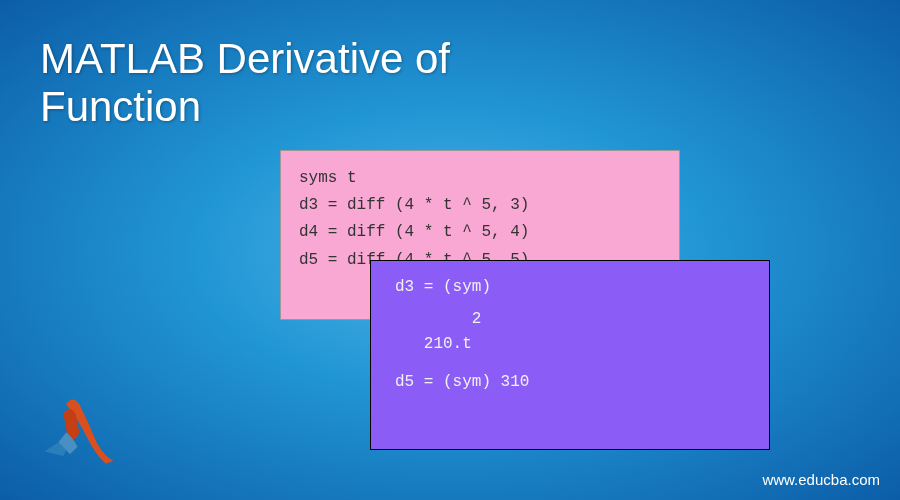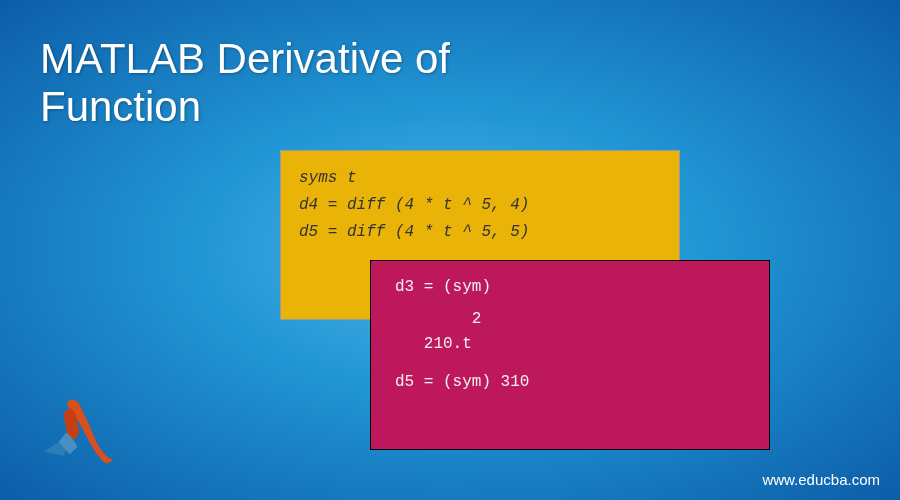--- a/index.html
+++ b/index.html
@@ -24,36 +24,35 @@
       font-weight: normal;
       line-height: 1.15;
       text-shadow: 1px 1px 3px rgba(0,0,0,0.3);
     }
     .code-box-light {
       position: absolute;
       top: 150px;
       left: 280px;
       width: 400px;
       height: 170px;
-      background: #eab308;
+      background: #f9a8d4;
       border: 1px solid #999;
       padding: 14px 18px;
       font-family: 'Courier New', Courier, monospace;
       font-size: 16px;
       color: #333;
       line-height: 1.7;
-      font-style: italic;
     }
     .code-box-dark {
       position: absolute;
       top: 260px;
       left: 370px;
       width: 400px;
       height: 190px;
-      background: #be185d;
+      background: #8b5cf6;
       border: 1px solid #000;
       padding: 14px 24px;
       font-family: 'Courier New', Courier, monospace;
       font-size: 16px;
       color: #f0f0f0;
       line-height: 1.6;
     }
     .matlab-logo {
       position: absolute;
       bottom: 25px;
@@ -75,20 +74,21 @@
   </style>
 </head>
 <body>
 
 <div class="title">
   <span>MATLAB Derivative of<br>Function</span>
 </div>
 
 <div class="code-box-light">
   <div class="code-line">syms t</div>
+  <div class="code-line">d3 = diff (4 * t ^ 5, 3)</div>
   <div class="code-line">d4 = diff (4 * t ^ 5, 4)</div>
   <div class="code-line">d5 = diff (4 * t ^ 5, 5)</div>
 </div>
 
 <div class="code-box-dark">
   <div class="code-line">d3 = (sym)</div>
   <div style="height:6px"></div>
   <div class="code-line">        2</div>
   <div class="code-line">   210.t</div>
   <div style="height:12px"></div>

